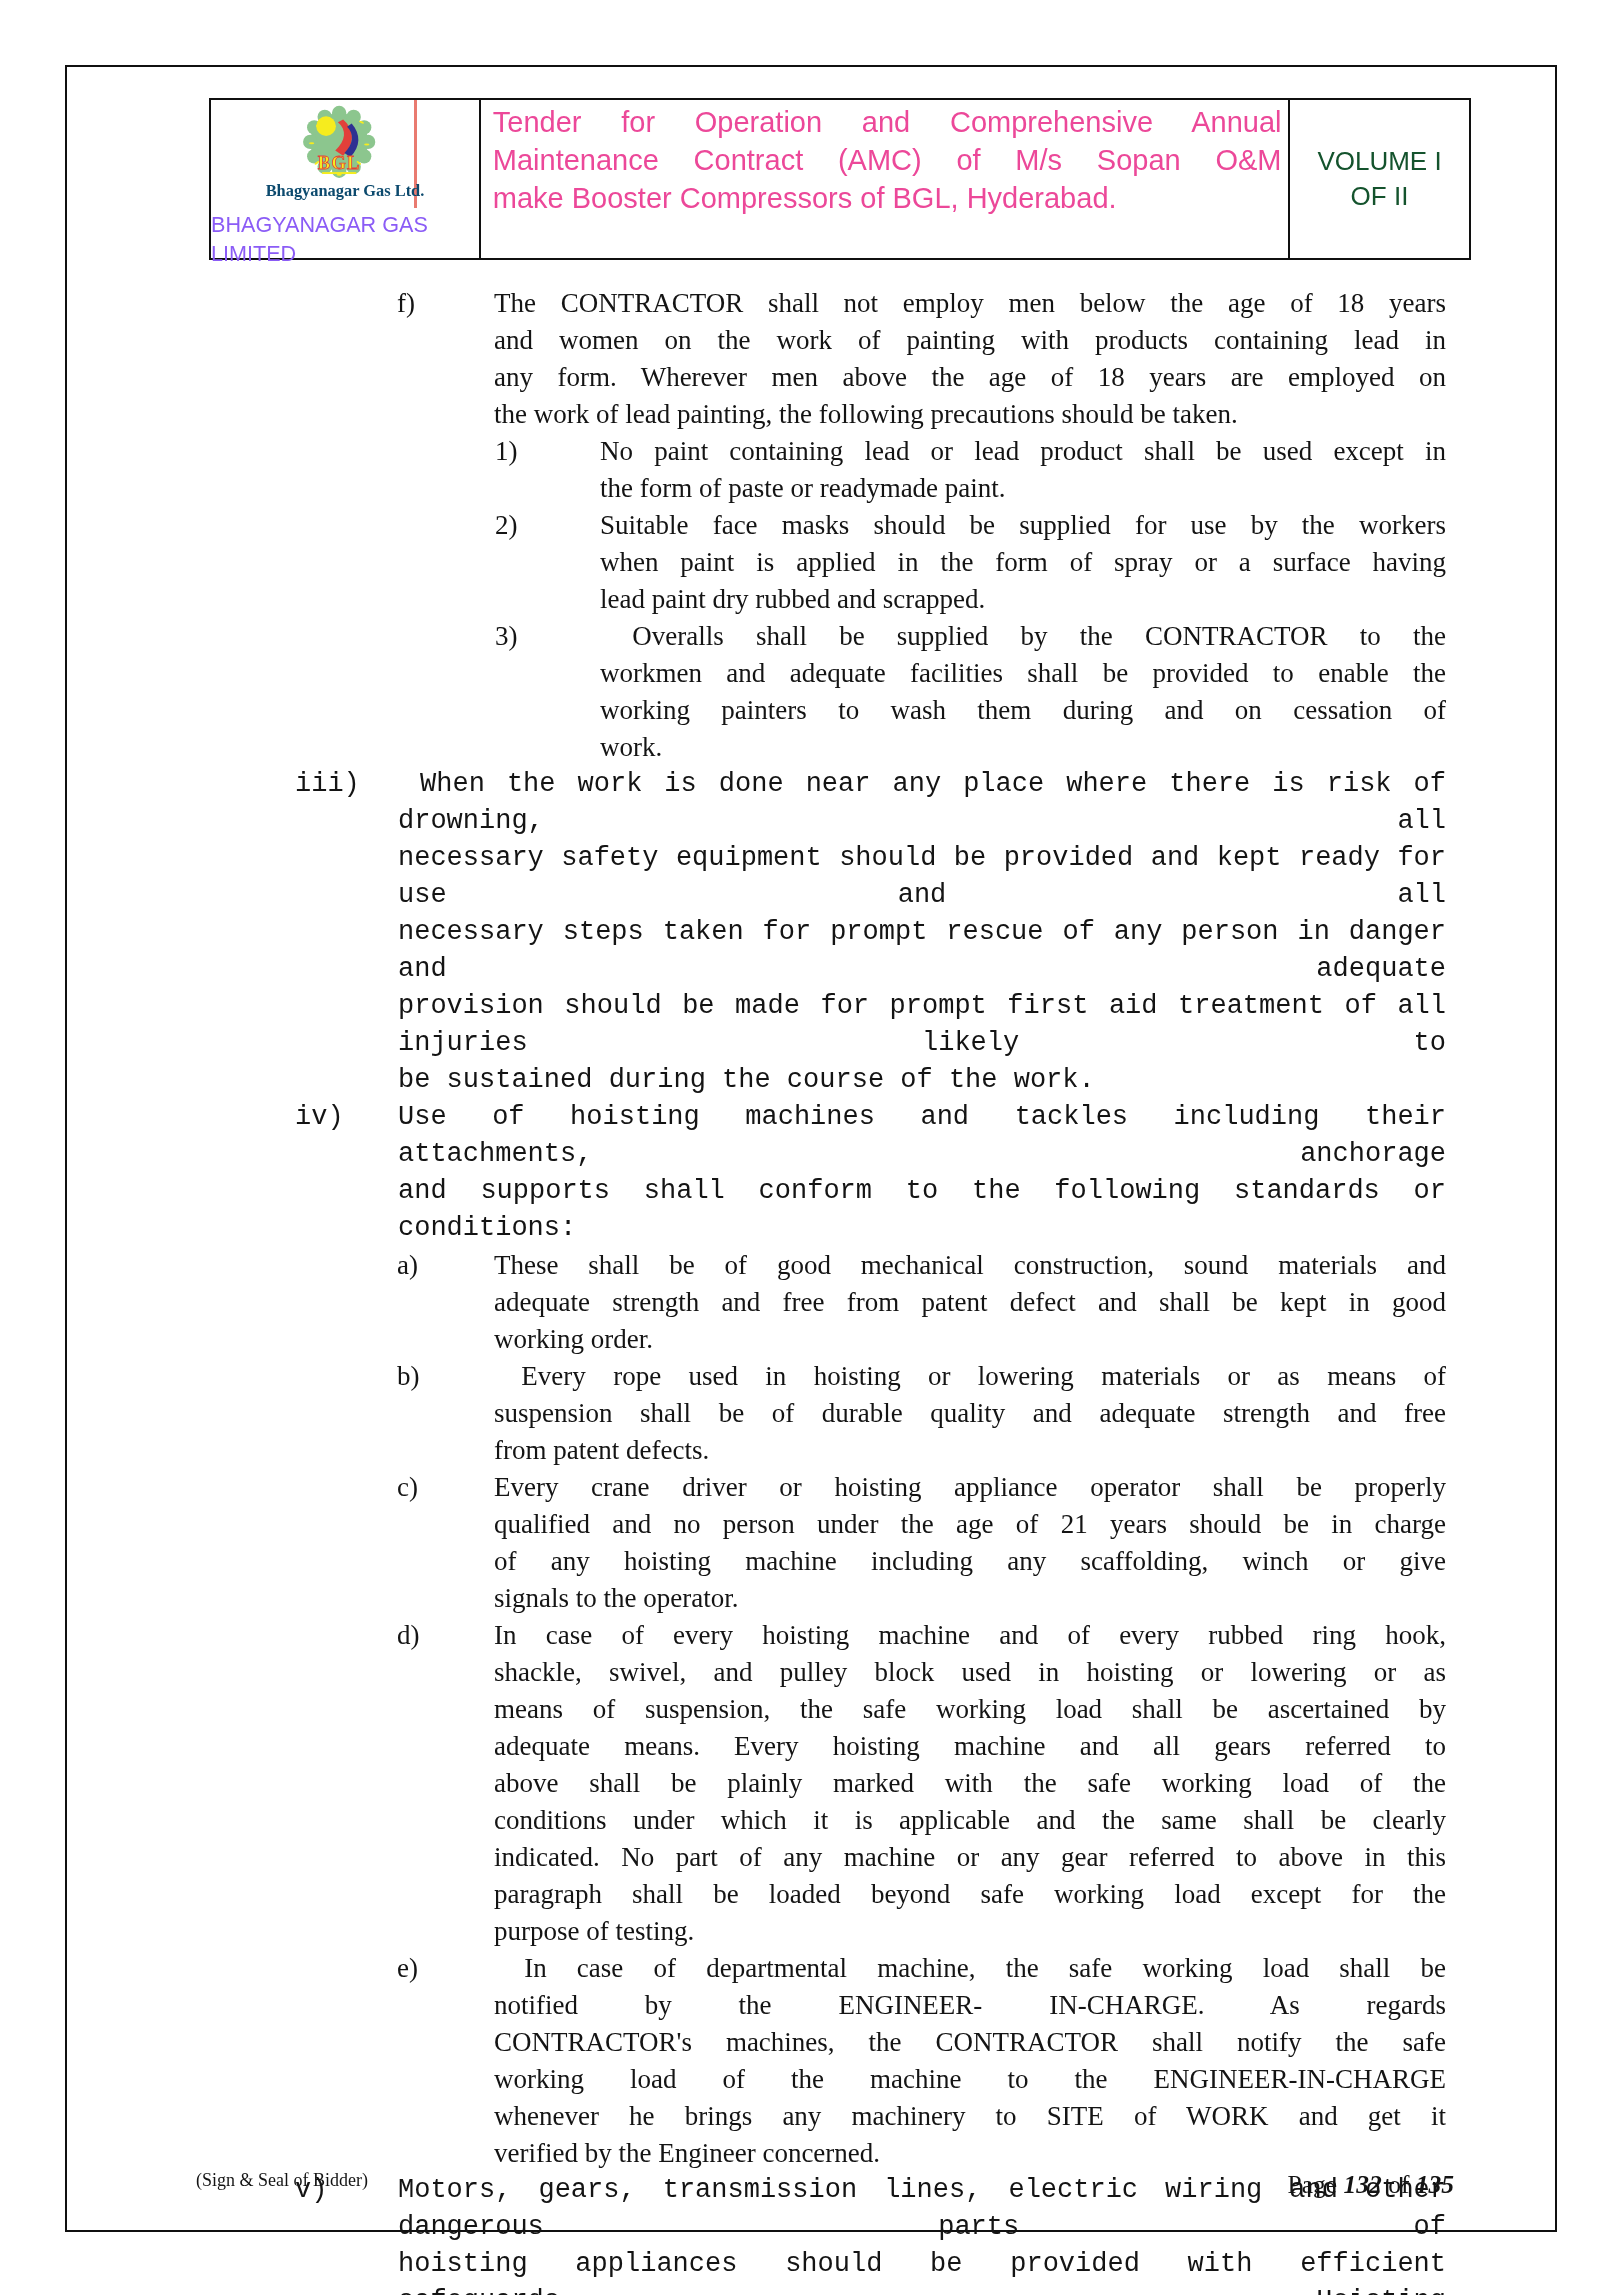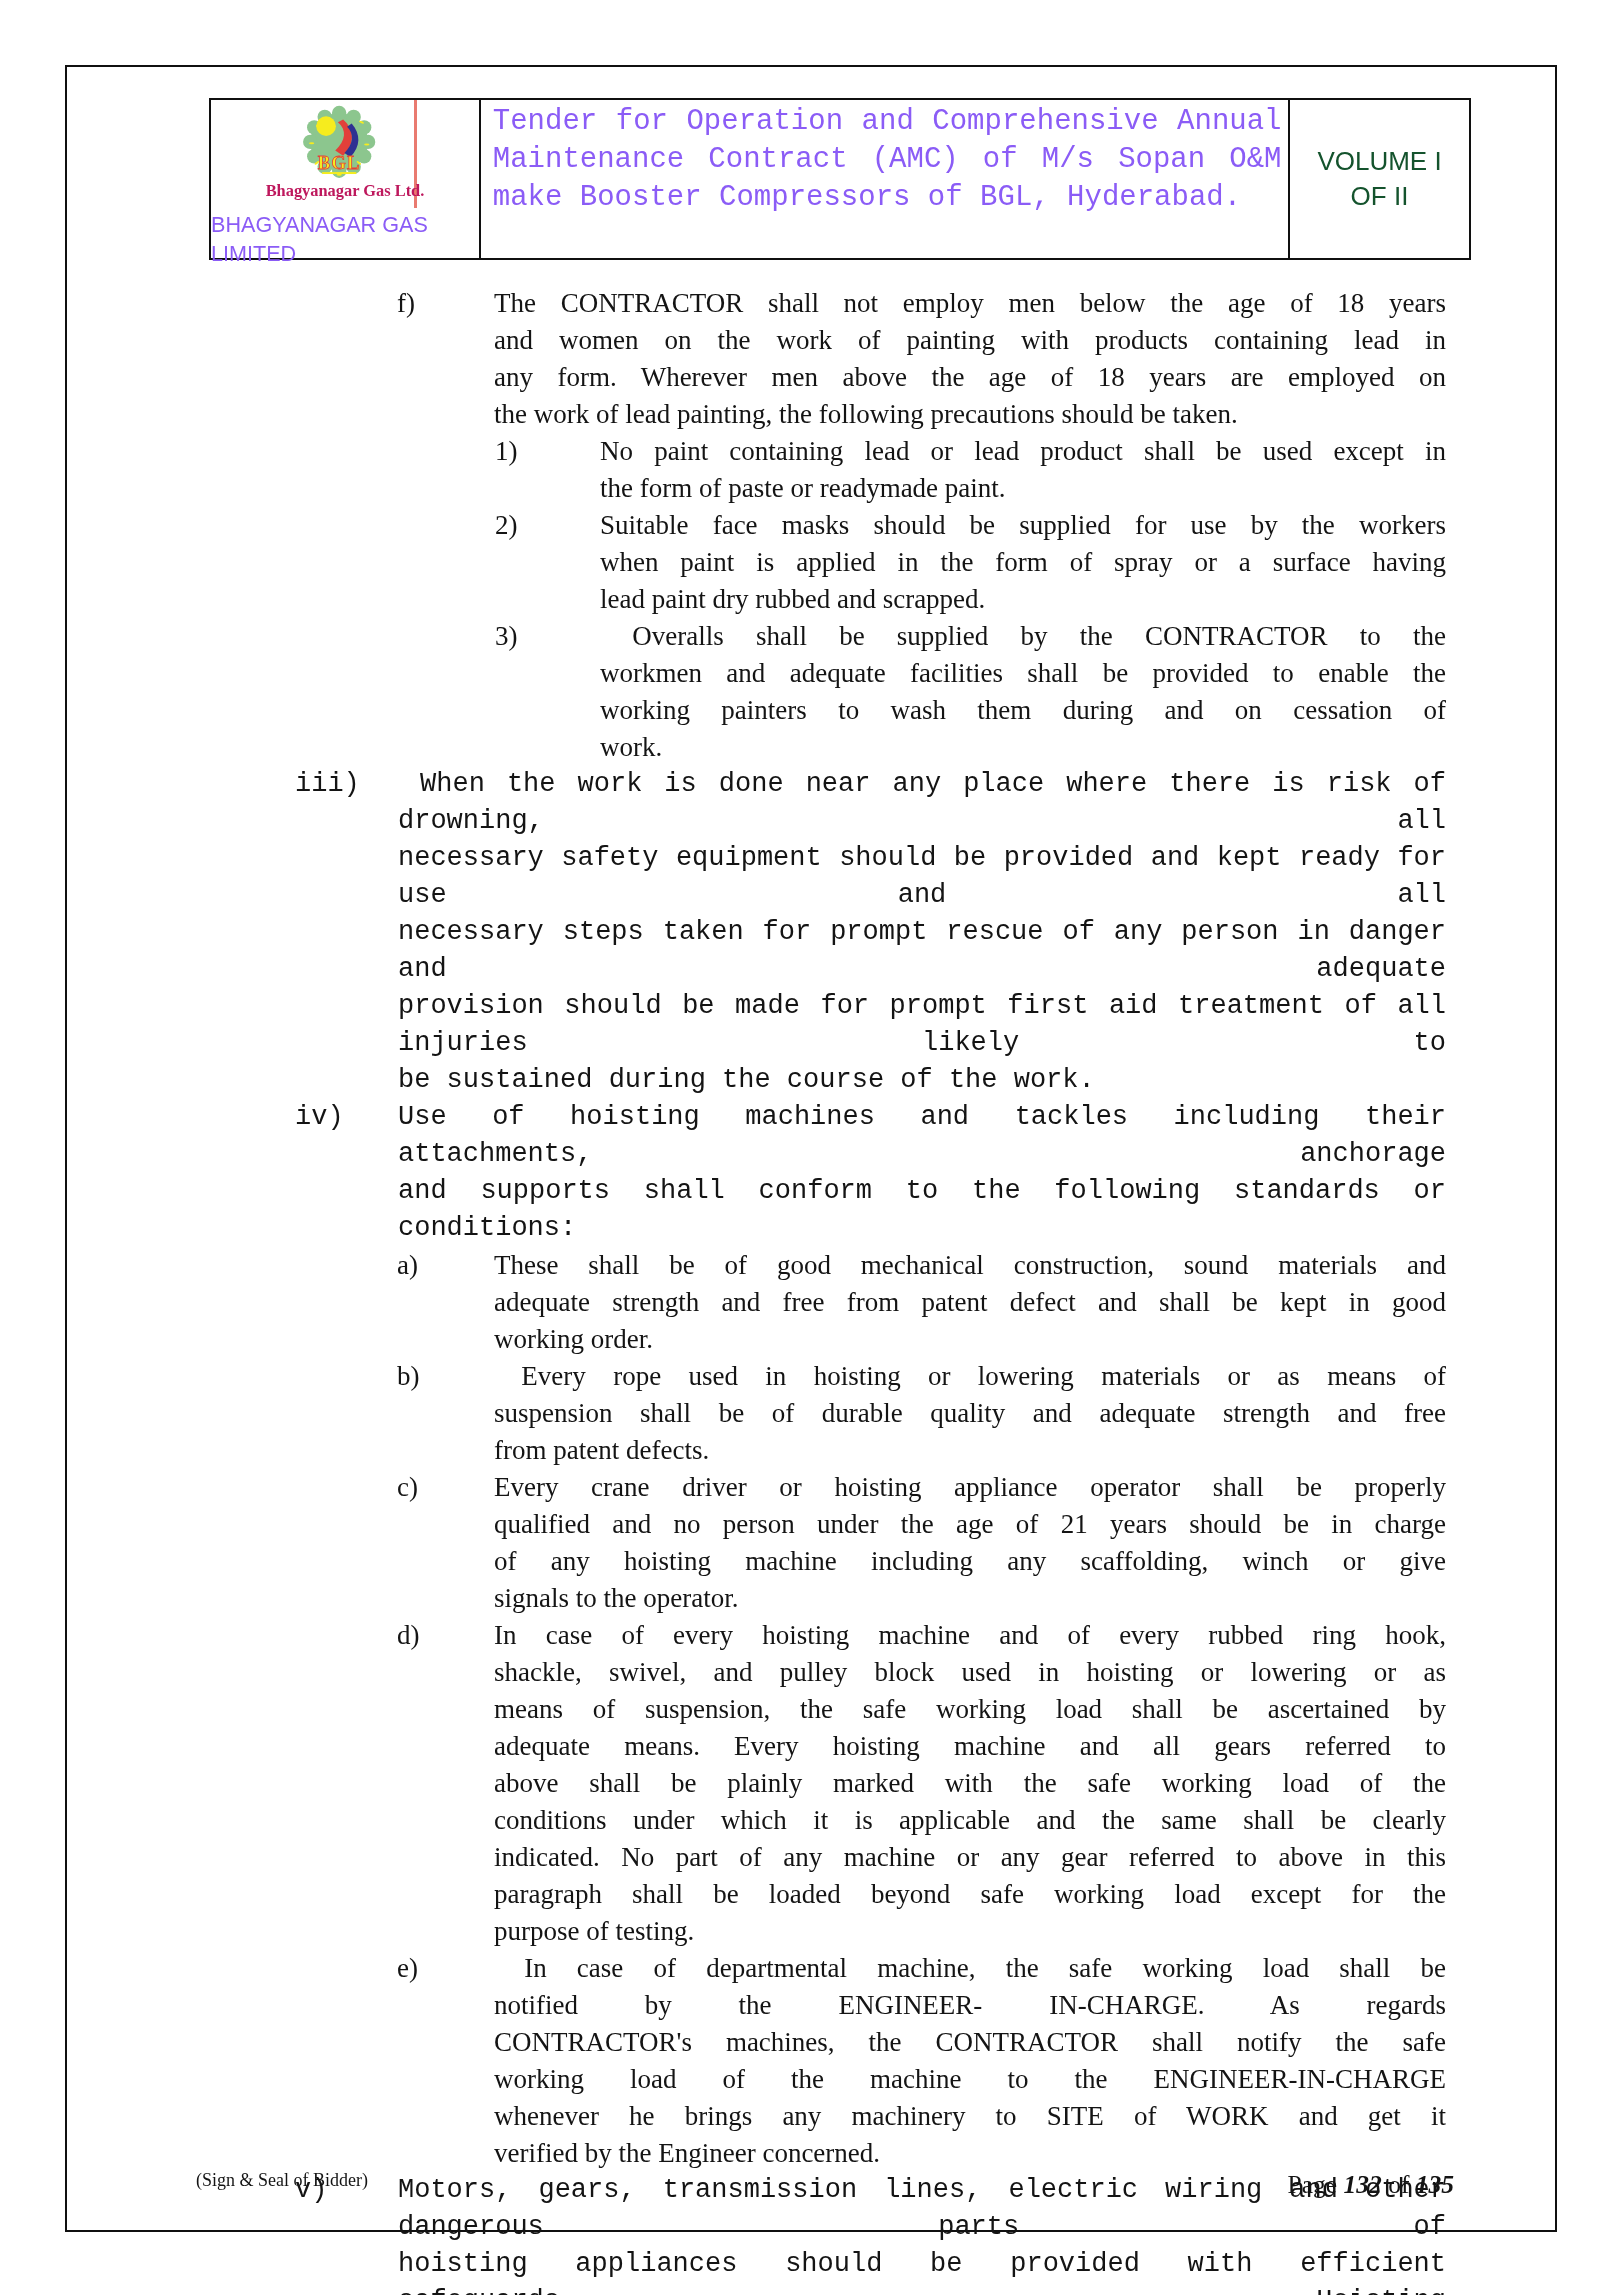--- a/index.html
+++ b/index.html
@@ -7,33 +7,33 @@
         font-family:"Liberation Serif", serif;color:#141414;}
   .page-border{position:absolute;left:65px;top:65px;width:1492px;height:2167px;
                border:2.6px solid #101010;box-sizing:border-box;}
 
   
   .header-table{position:absolute;left:209px;top:98px;width:1262px;height:162px;
                 border:2.6px solid #101010;box-sizing:border-box;display:flex;background:#fff;}
   .cell{box-sizing:border-box;height:100%;position:relative;}
   .logo-cell{width:270px;border-right:2px solid #101010;}
   .title-cell{width:809px;border-right:2px solid #101010;
-              font-family:Liberation Mono, monospace;font-size:29px;line-height:38px;
-              padding:2.6px 6.5px 0 11.8px;color:#8b5cf6;}
+              font-family:Liberation Sans, sans-serif;font-size:29px;line-height:38px;
+              padding:2.6px 6.5px 0 11.8px;color:#ec4899;}
   .volume-cell{flex:1;display:flex;flex-direction:column;justify-content:center;align-items:center;
                font-family:"Liberation Sans", sans-serif;font-size:26px;line-height:35px;color:#14532d;}
   .t-line{white-space:normal;}
   .t-just{text-align:justify;text-align-last:justify;}
   .t-left{text-align:left;}
   .t-center{text-align:center;}
 
   .logo-svg{position:absolute;left:77px;top:5.2px;}
   .red-line{position:absolute;left:203px;top:0px;width:2.6px;height:108px;background:#e97a70;}
   .logo-wordmark{position:absolute;left:0;top:81px;width:100%;text-align:center;
-                 font-family:"Liberation Serif", serif;font-weight:bold;font-size:16.4px;color:#be185d;}
+                 font-family:"Liberation Serif", serif;font-weight:bold;font-size:16.4px;color:#0c4a6e;}
   .company-name{position:absolute;left:0;top:110px;width:100%;text-align:left;
                 font-family:"Liberation Sans", sans-serif;font-size:21.6px;line-height:29px;color:#8b5cf6;}
 
   
   .body-list{position:absolute;left:0;top:285px;width:1623px;}
   .li{position:relative;font-size:27px;line-height:37px;}
   .li .marker{position:absolute;top:0;}
   .lvl1{margin-left:398px;width:1048px;font-family:Liberation Mono, monospace;}
   .lvl1 > .marker{left:-103px;}
   .lvl2{margin-left:494px;width:952px;}

